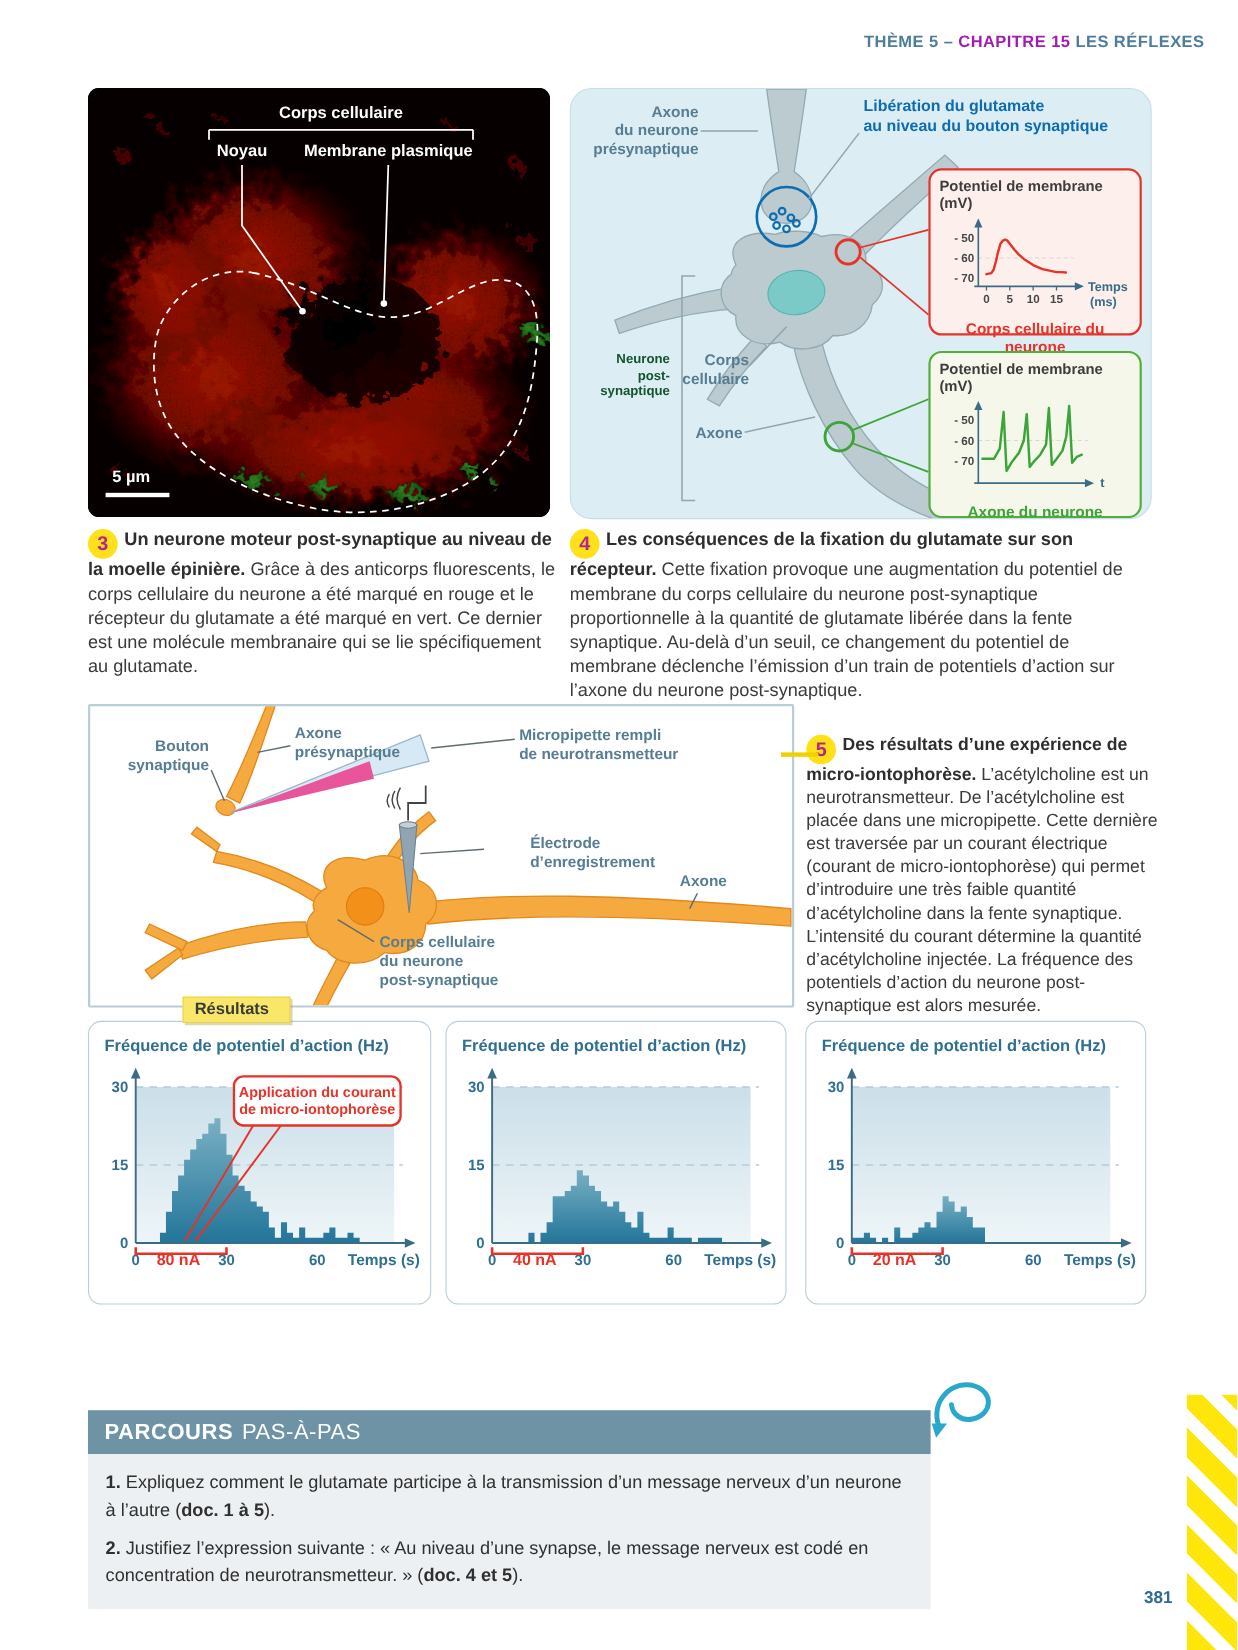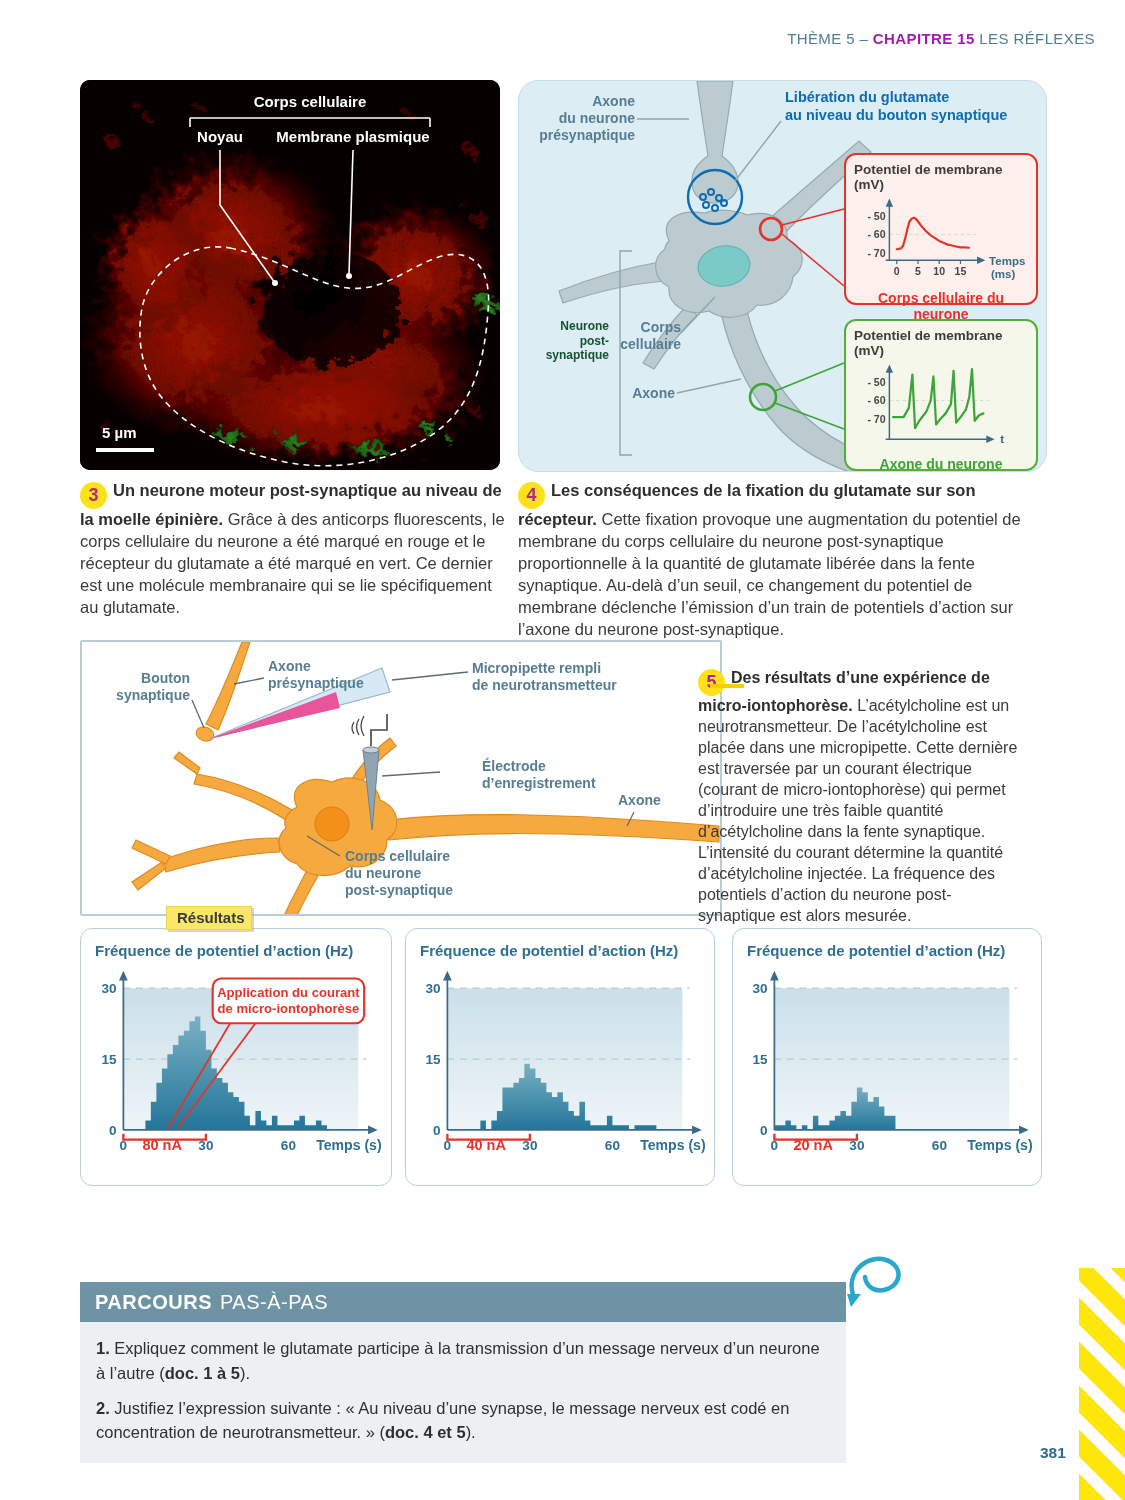--- a/index.html
+++ b/index.html
@@ -2,21 +2,21 @@
 <html><head>
 <meta charset="utf-8">
 <style>
   html,body{margin:0;padding:0;background:#ffffff;}
   .page{position:relative;width:1125px;height:1500px;background:#fff;overflow:hidden;
         font-family:"Liberation Sans",sans-serif;color:#333;}
   .abs{position:absolute;}
 
   
   .hdr{position:absolute;top:30px;right:30px;font-size:15px;letter-spacing:.4px;}
-  .hdr .slate{color:#4c7d99;font-weight:400;}
+  .hdr .slate{color:#4c7d99;font-weight:700;}
   .hdr .mag{color:#a21caf;font-weight:800;}
 
   
   .micro-panel{position:absolute;left:80px;top:80px;width:420px;height:390px;border-radius:10px;
                overflow:hidden;background:#050000;}
   .syn-panel{position:absolute;left:518px;top:80px;width:527px;height:390px;border-radius:20px;
              background:#dcedf4;border:1px solid #c6dde8;overflow:hidden;}
   .neuro-panel{position:absolute;left:80px;top:640px;width:638px;height:272px;border-radius:2px;
                background:#fff;border:2px solid #b9cdd6;overflow:hidden;}
 
@@ -38,21 +38,21 @@
 
   
   .caption{position:absolute;font-size:16.5px;line-height:1.33;color:#3a3a3a;}
   .cap-badge{display:inline-block;width:27px;height:27px;border-radius:50%;background:#ffe11a;
              color:#b5258c;font-weight:800;font-size:18px;text-align:center;line-height:27px;
              margin-right:6px;vertical-align:-5px;}
   .cap-bold{font-weight:700;color:#2e2e2e;}
 
   
   .sticky{position:absolute;left:166px;top:906px;background:#f9e76a;border:1px solid #e8d44e;
-          padding:2px 6px 3px 10px;font-weight:700;font-size:15px;color:#3a3a3a;z-index:6;
+          padding:2px 18px 3px 10px;font-weight:700;font-size:15px;color:#3a3a3a;z-index:6;
           box-shadow:2px 2px 0 rgba(160,140,30,.35);}
 
   
   .chart-panel{position:absolute;top:928px;height:258px;background:#fff;border:1.5px solid #b9cfd9;
                border-radius:12px;box-sizing:border-box;z-index:2;}
   .chart-title{padding:13px 0 0 14px;font-size:15px;font-weight:700;color:#2e6f92;}
   .chart-svg{display:block;width:100%;height:200px;margin-top:4px;}
 
   
   .parcours{position:absolute;left:80px;top:1282px;width:766px;}
@@ -297,21 +297,21 @@
     <div class="dlabel" style="left:373px;top:116px;width:180px;margin-left:27px;">Électrode
 d’enregistrement</div>
     <div class="dlabel" style="left:536px;top:150px;width:60px;">Axone</div>
     <div class="dlabel" style="left:263px;top:206px;width:170px;">Corps cellulaire
 du neurone
 post-synaptique</div>
   </div>
 
   <div class="conn-yellow"></div>
 
-  <div class="caption" style="left:698px;top:668px;width:326px;font-size:16px;line-height:1.31;">
+  <div class="caption" style="left:733px;top:668px;width:326px;font-size:16px;line-height:1.31;">
     <span class="cap-badge">5</span><span class="cap-bold">Des résultats d’une expérience de micro-iontophorèse.</span><span> L’acétylcholine est un neurotransmetteur. De l’acétylcholine est placée dans une micropipette. Cette dernière est traversée par un courant électrique (courant de micro-iontophorèse) qui permet d’introduire une très faible quantité d’acétylcholine dans la fente synaptique. L’intensité du courant détermine la quantité d’acétylcholine injectée. La fréquence des potentiels d’action du neurone post-synaptique est alors mesurée.</span>
   </div>
 
   <div class="sticky">Résultats</div>
 
   <div class="chart-panel" style="left:80px;width:312px;">
     <div class="chart-title">Fréquence de potentiel d’action (Hz)</div>
     <svg class="chart-svg" viewBox="0 0 312 206">
         <defs>
           <linearGradient id="bg0" x1="0" y1="0" x2="0" y2="1">

